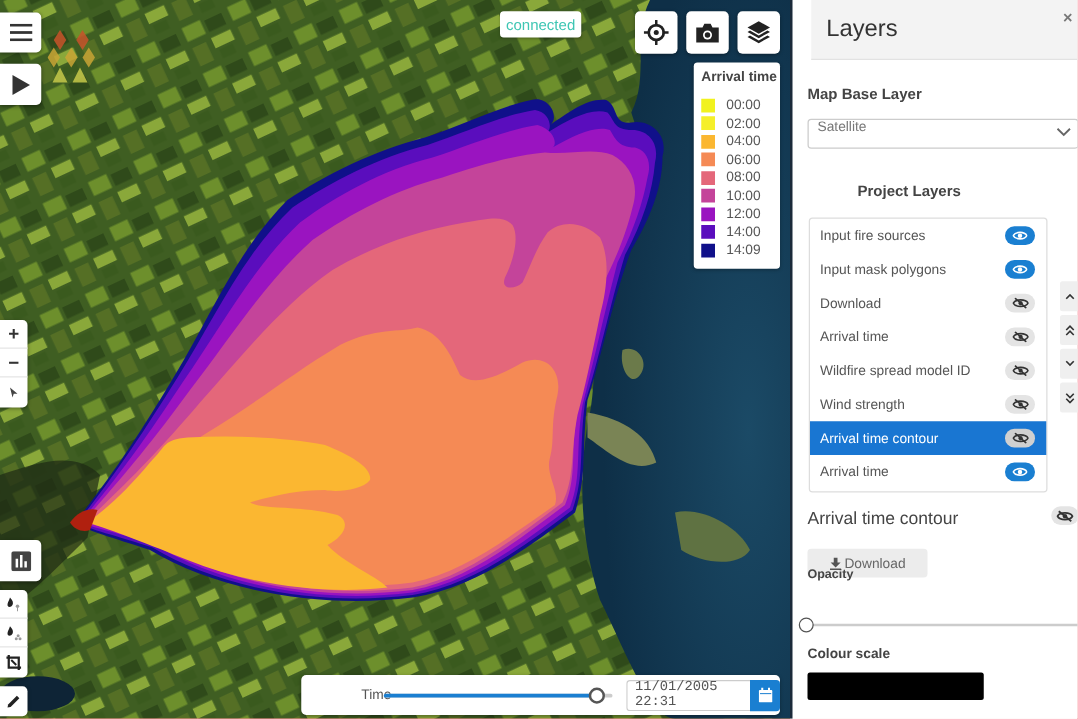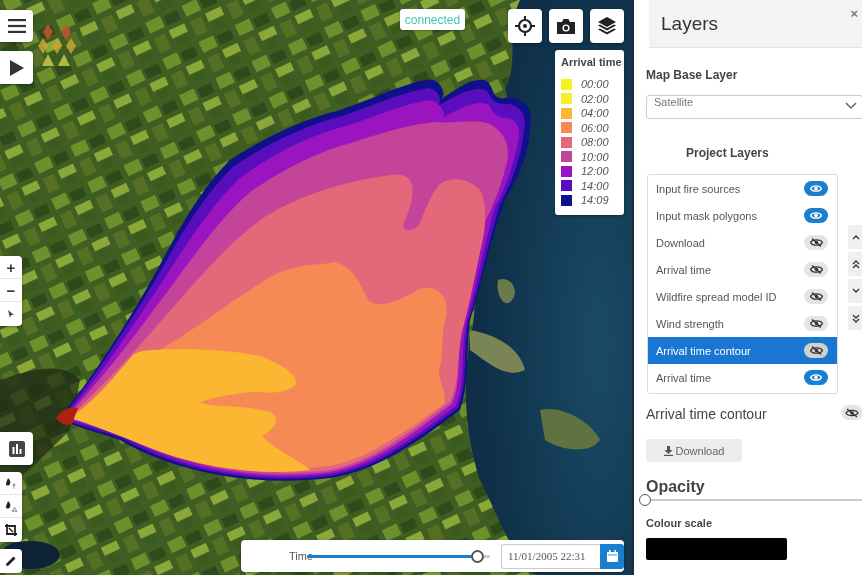--- a/index.html
+++ b/index.html
@@ -19,40 +19,40 @@
   #connected { position: absolute; left: 400px; top: 9px; width: 65px; height: 21px; background: #fff; border-radius: 3px; color: #3ec6b3; font-size: 12px; display: flex; align-items: center; justify-content: center; box-shadow: 0 1px 2px rgba(0,0,0,0.25); }
 
   #locate-btn { left: 508px; top: 9px; width: 34px; height: 34px; }
   #camera-btn { left: 549px; top: 9px; width: 34px; height: 34px; }
   #layers-btn { left: 590px; top: 9px; width: 34px; height: 34px; }
 
   #legend { position: absolute; left: 555px; top: 50px; width: 69px; height: 165px; background: #fff; border-radius: 3px; box-shadow: 0 1px 3px rgba(0,0,0,0.3); padding: 6px 6px; }
   #legend .legend-title { font-size: 11px; color: #444; font-weight: bold; margin-bottom: 9px; white-space: nowrap; }
   #legend .legend-row { display: flex; align-items: center; height: 14.5px; }
   #legend .swatch { width: 11px; height: 11px; margin-right: 9px; }
-  #legend .legend-label { font-size: 11px; color: #555; font-style: italic; }
+  #legend .legend-label { font-size: 11px; color: #555; }
 
   #zoom-ctrl { position: absolute; left: 0; top: 256px; width: 22px; height: 70px; background: #fff; border-radius: 0 4px 4px 0; box-shadow: 0 1px 3px rgba(0,0,0,0.35); }
   #zoom-ctrl .zc { height: 23px; display: flex; align-items: center; justify-content: center; border-bottom: 1px solid #e5e5e5; color: #333; font-size: 15px; font-weight: bold; cursor: pointer; }
   #zoom-ctrl .zc:last-child { border-bottom: none; }
 
   #chart-btn { left: 0; top: 432px; width: 33px; height: 33px; border-radius: 0 4px 4px 0; }
   #tools-ctrl { position: absolute; left: 0; top: 472px; width: 22px; height: 70px; background: #fff; border-radius: 0 4px 4px 0; box-shadow: 0 1px 3px rgba(0,0,0,0.35); }
   #tools-ctrl .tc { height: 23px; display: flex; align-items: center; justify-content: center; border-bottom: 1px solid #e5e5e5; cursor: pointer; }
   #tools-ctrl .tc:last-child { border-bottom: none; }
   #pencil-btn { left: 0; top: 549px; width: 22px; height: 24px; border-radius: 0 4px 4px 0; }
 
   #timebar { position: absolute; left: 241px; top: 540px; width: 383px; height: 32px; background: #fff; border-radius: 4px; box-shadow: 0 1px 3px rgba(0,0,0,0.35); display: flex; align-items: center; padding: 0 0 0 8px; }
   #timebar .time-label { display: flex; align-items: center; font-size: 11px; color: #555; width: 50px; gap: 36px; }
   #timebar .time-label svg { margin-right: 4px; }
   #time-slider { position: relative; width: 186px; height: 16px; margin-left: 8px; cursor: pointer; }
   #time-slider .track { position: absolute; left: 0; right: 0; top: 7px; height: 3px; background: #ccc; border-radius: 2px; }
   #time-slider .fill { position: absolute; left: 0; top: 7px; height: 3px; background: #1a7fd1; border-radius: 2px; }
   #time-slider .thumb { position: absolute; top: 2px; width: 13px; height: 13px; border-radius: 50%; background: #fff; border: 2px solid #555; margin-left: -6px; }
-  #date-input { margin-left: 11px; width: 101px; height: 25px; border: 1px solid #ccc; border-right: none; border-radius: 3px 0 0 3px; font-size: 11px; color: #555; display: flex; align-items: center; padding-left: 6px; font-family: Liberation Serif, serif; }
+  #date-input { margin-left: 11px; width: 101px; height: 25px; border: 1px solid #ccc; border-right: none; border-radius: 3px 0 0 3px; font-size: 11px; color: #555; display: flex; align-items: center; padding-left: 6px; font-family: Liberation Mono, monospace; }
   #calendar-btn { width: 24px; height: 25px; background: #1a7fd1; border-radius: 0 3px 3px 0; display: flex; align-items: center; justify-content: center; cursor: pointer; }
 
   
   #panel { position: absolute; left: 632px; top: 0; width: 230px; height: 575px; background: #fff; border-left: 2px solid #1b2a3a; }
   #panel-header { height: 48px; background: #f3f3f3; border-bottom: 1px solid #e2e2e2; position: relative; margin-left: 15px; }
   #panel-title { position: absolute; left: 12px; top: 13px; font-size: 19px; color: #333; }
   #panel-close { position: absolute; right: 4px; top: 6px; font-size: 13px; color: #777; cursor: pointer; font-weight: bold; }
   .section-title { position: absolute; left: 12px; font-size: 12px; font-weight: bold; color: #444; }
   #base-title { top: 68px; }
   #base-select { position: absolute; left: 12px; top: 95px; width: 217px; height: 24px; border: 1px solid #ccc; border-radius: 3px; font-size: 11px; color: #777; display: flex; align-items: flex-start; padding-left: 7px; cursor: pointer; }
@@ -67,21 +67,21 @@
   .eye.off { background: #e4e4e4; }
   .layer-item.selected .eye.off { background: #d0d0d0; }
 
   #order-btns { position: absolute; left: 214px; top: 225px; width: 16px; }
   #order-btns .ob { width: 16px; height: 24px; background: #efefef; margin-bottom: 3px; display: flex; align-items: center; justify-content: center; font-size: 10px; color: #444; cursor: pointer; border-radius: 2px; }
 
   #detail-title { position: absolute; left: 12px; top: 406px; font-size: 14px; color: #444; }
   #detail-eye { position: absolute; left: 207px; top: 405px; width: 22px; height: 15px; border-radius: 8px; background: #e4e4e4; display: flex; align-items: center; justify-content: center; cursor: pointer; }
   #download-btn { position: absolute; left: 12px; top: 439px; width: 96px; height: 23px; background: #ececec; border-radius: 3px; font-size: 11px; color: #666; display: flex; align-items: center; justify-content: center; cursor: pointer; }
   #download-btn svg { margin-right: 3px; }
-  #opacity-title { top: 478px; font-size: 16px; }
+  #opacity-title { top: 454px; font-size: 10px; }
   #opacity-slider { position: absolute; left: 6px; top: 493px; width: 224px; height: 14px; cursor: pointer; }
   #opacity-slider .track { position: absolute; left: 4px; right: 0; top: 6px; height: 2px; background: #ccc; }
   #opacity-slider .thumb { position: absolute; top: 1px; width: 12px; height: 12px; border: 1.5px solid #555; border-radius: 50%; background: #fff; margin-left: -1px; }
   #colour-title { top: 517px; font-size: 11px; }
   #colour-swatch { position: absolute; left: 12px; top: 538px; width: 141px; height: 22px; background: #000; border-radius: 2px; cursor: pointer; }
 </style>
 </head>
 <body>
 
 <div id="map">

